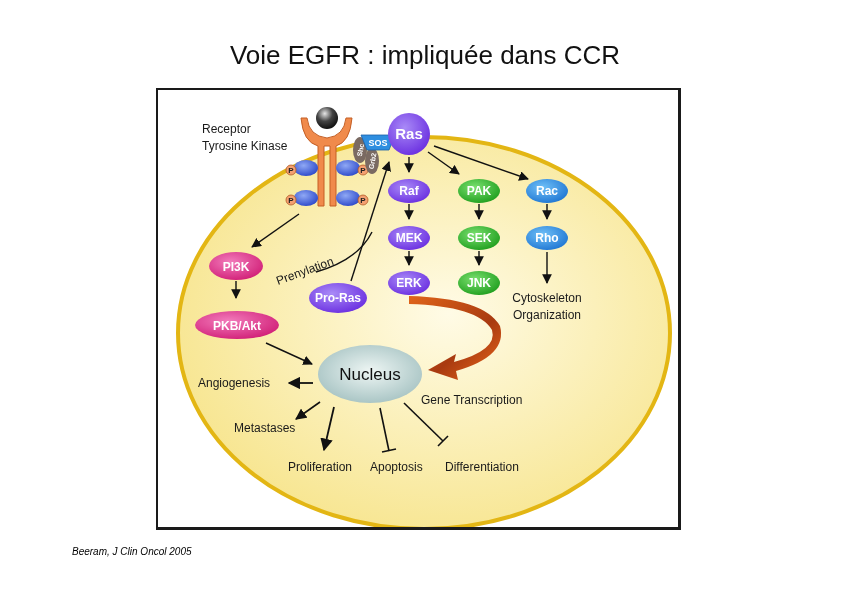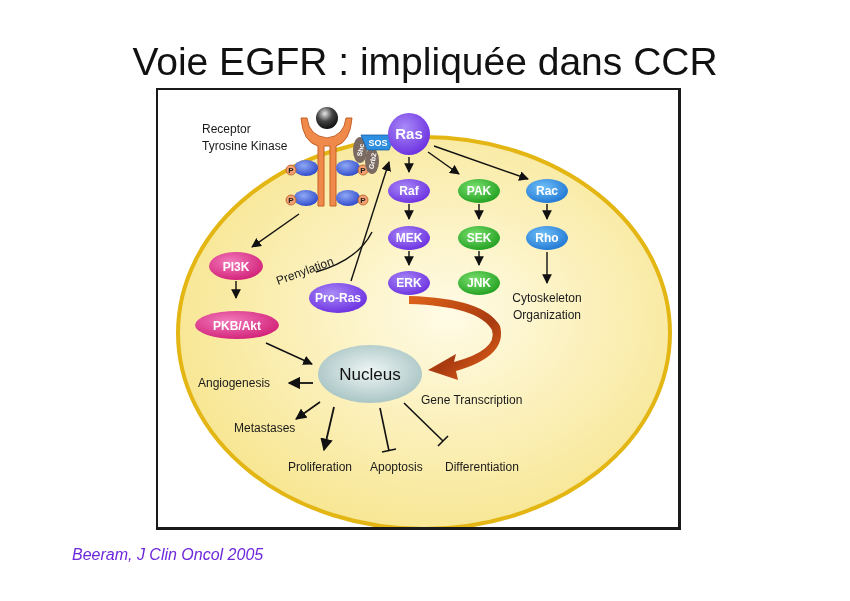--- a/index.html
+++ b/index.html
@@ -1,19 +1,19 @@
 <!DOCTYPE html>
 <html><head>
 <meta charset="utf-8">
 <style>
   html, body { margin: 0; padding: 0; background: #ffffff; }
   body { width: 850px; height: 601px; position: relative; overflow: hidden; font-family: "Liberation Sans", sans-serif; }
-  .slide-title { position: absolute; left: 0; width: 850px; top: 40px; text-align: center; font-size: 39px; color: #111; font-family: "Liberation Sans", sans-serif; }
+  .slide-title { position: absolute; left: 0; width: 850px; top: 40px; text-align: center; font-size: 26px; color: #111; font-family: "Liberation Sans", sans-serif; }
   .figure-frame { position: absolute; left: 156px; top: 88px; width: 520px; height: 437px; border: 2px solid #1a1a1a; border-right-width: 3px; border-bottom-width: 3px; background: #fff; overflow: hidden; }
-  .citation { position: absolute; left: 72px; top: 546px; font-size: 16px; font-style: italic; color: #6d28d9; font-family: "Liberation Sans", sans-serif; }
+  .citation { position: absolute; left: 72px; top: 546px; font-size: 10px; font-style: italic; color: #000000; font-family: "Liberation Sans", sans-serif; }
   svg text { font-family: "Liberation Sans", sans-serif; }
   .lbl { font-size: 12px; fill: #1a1a1a; }
   .node-lbl { font-size: 12px; font-weight: bold; fill: #ffffff; }
 </style>
 </head>
 <body>
 
 <div class="slide-title">Voie EGFR : impliquée dans CCR</div>
 
 <div class="figure-frame">

